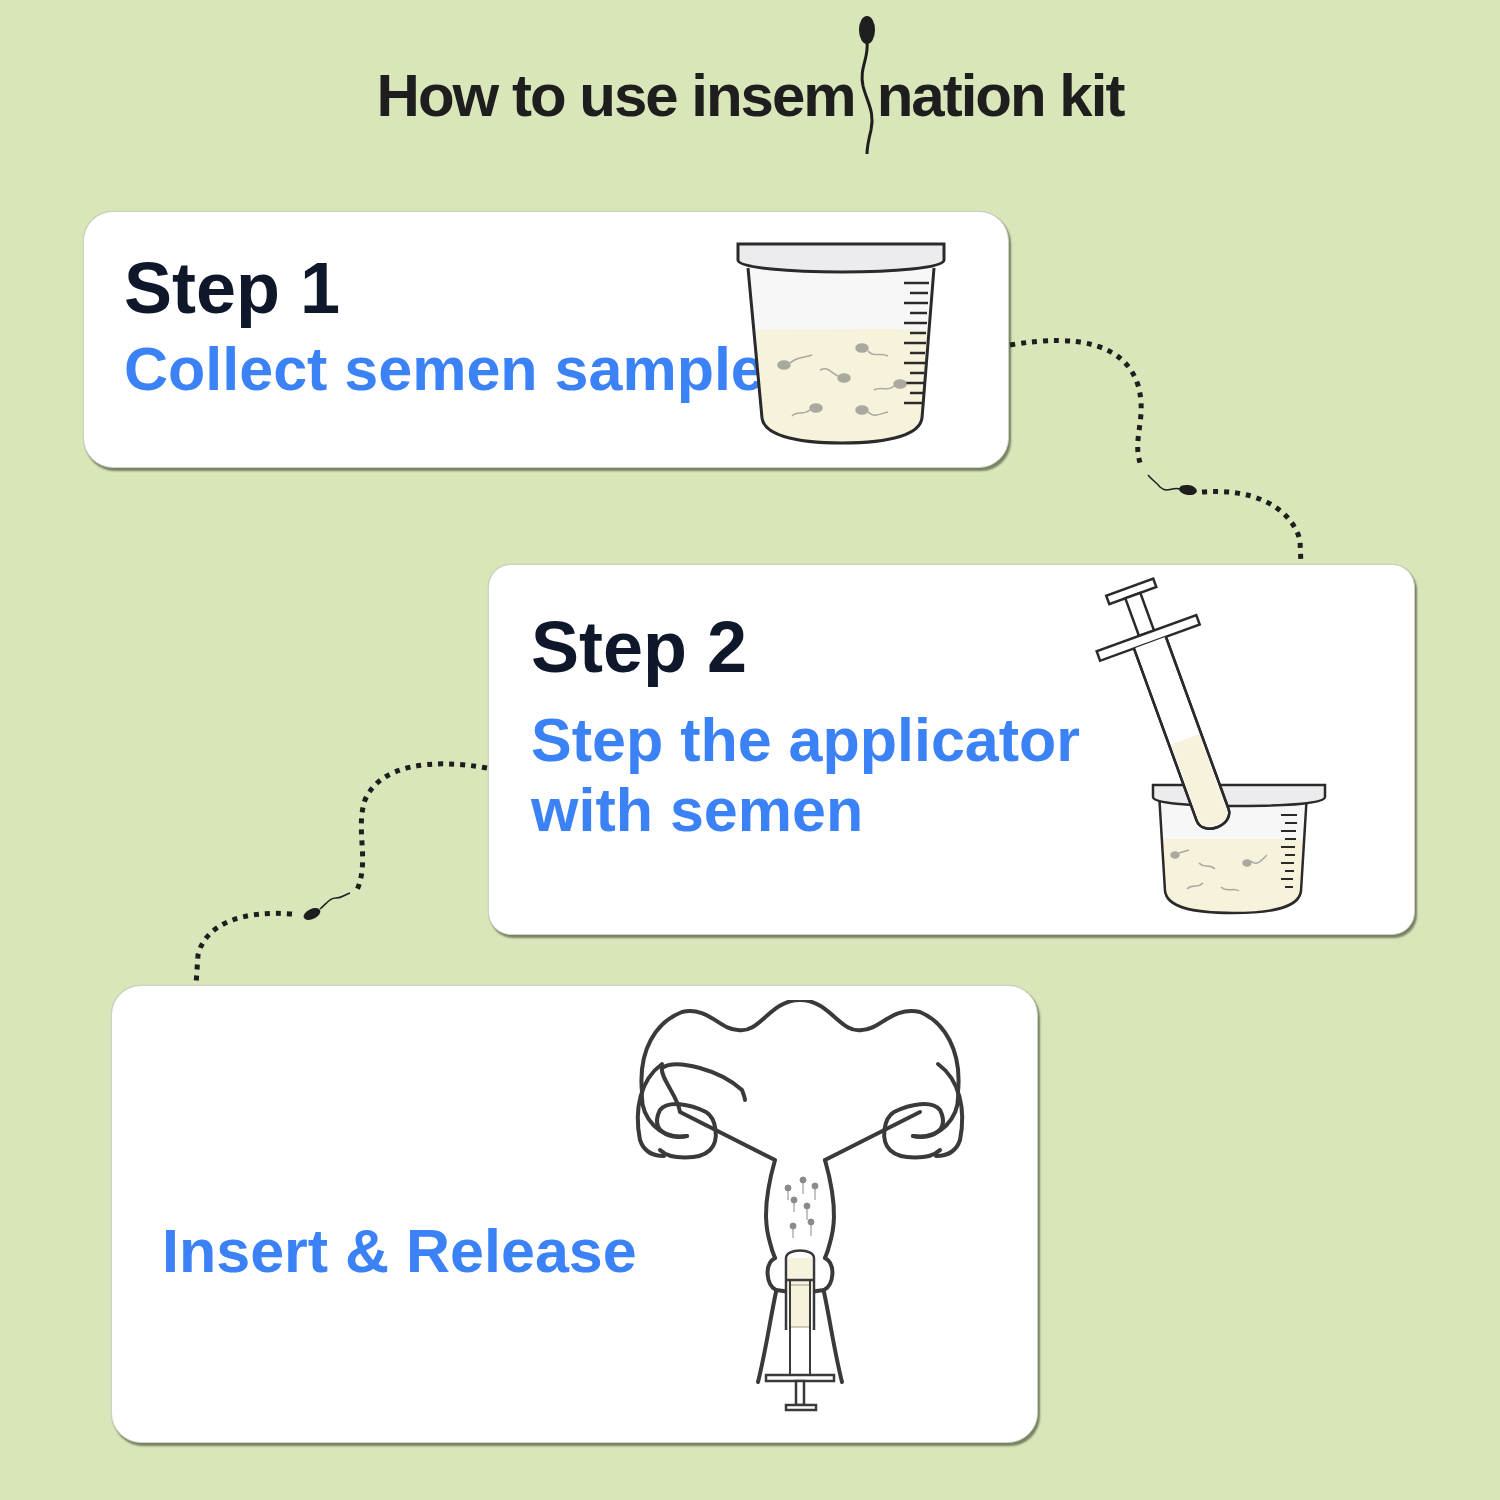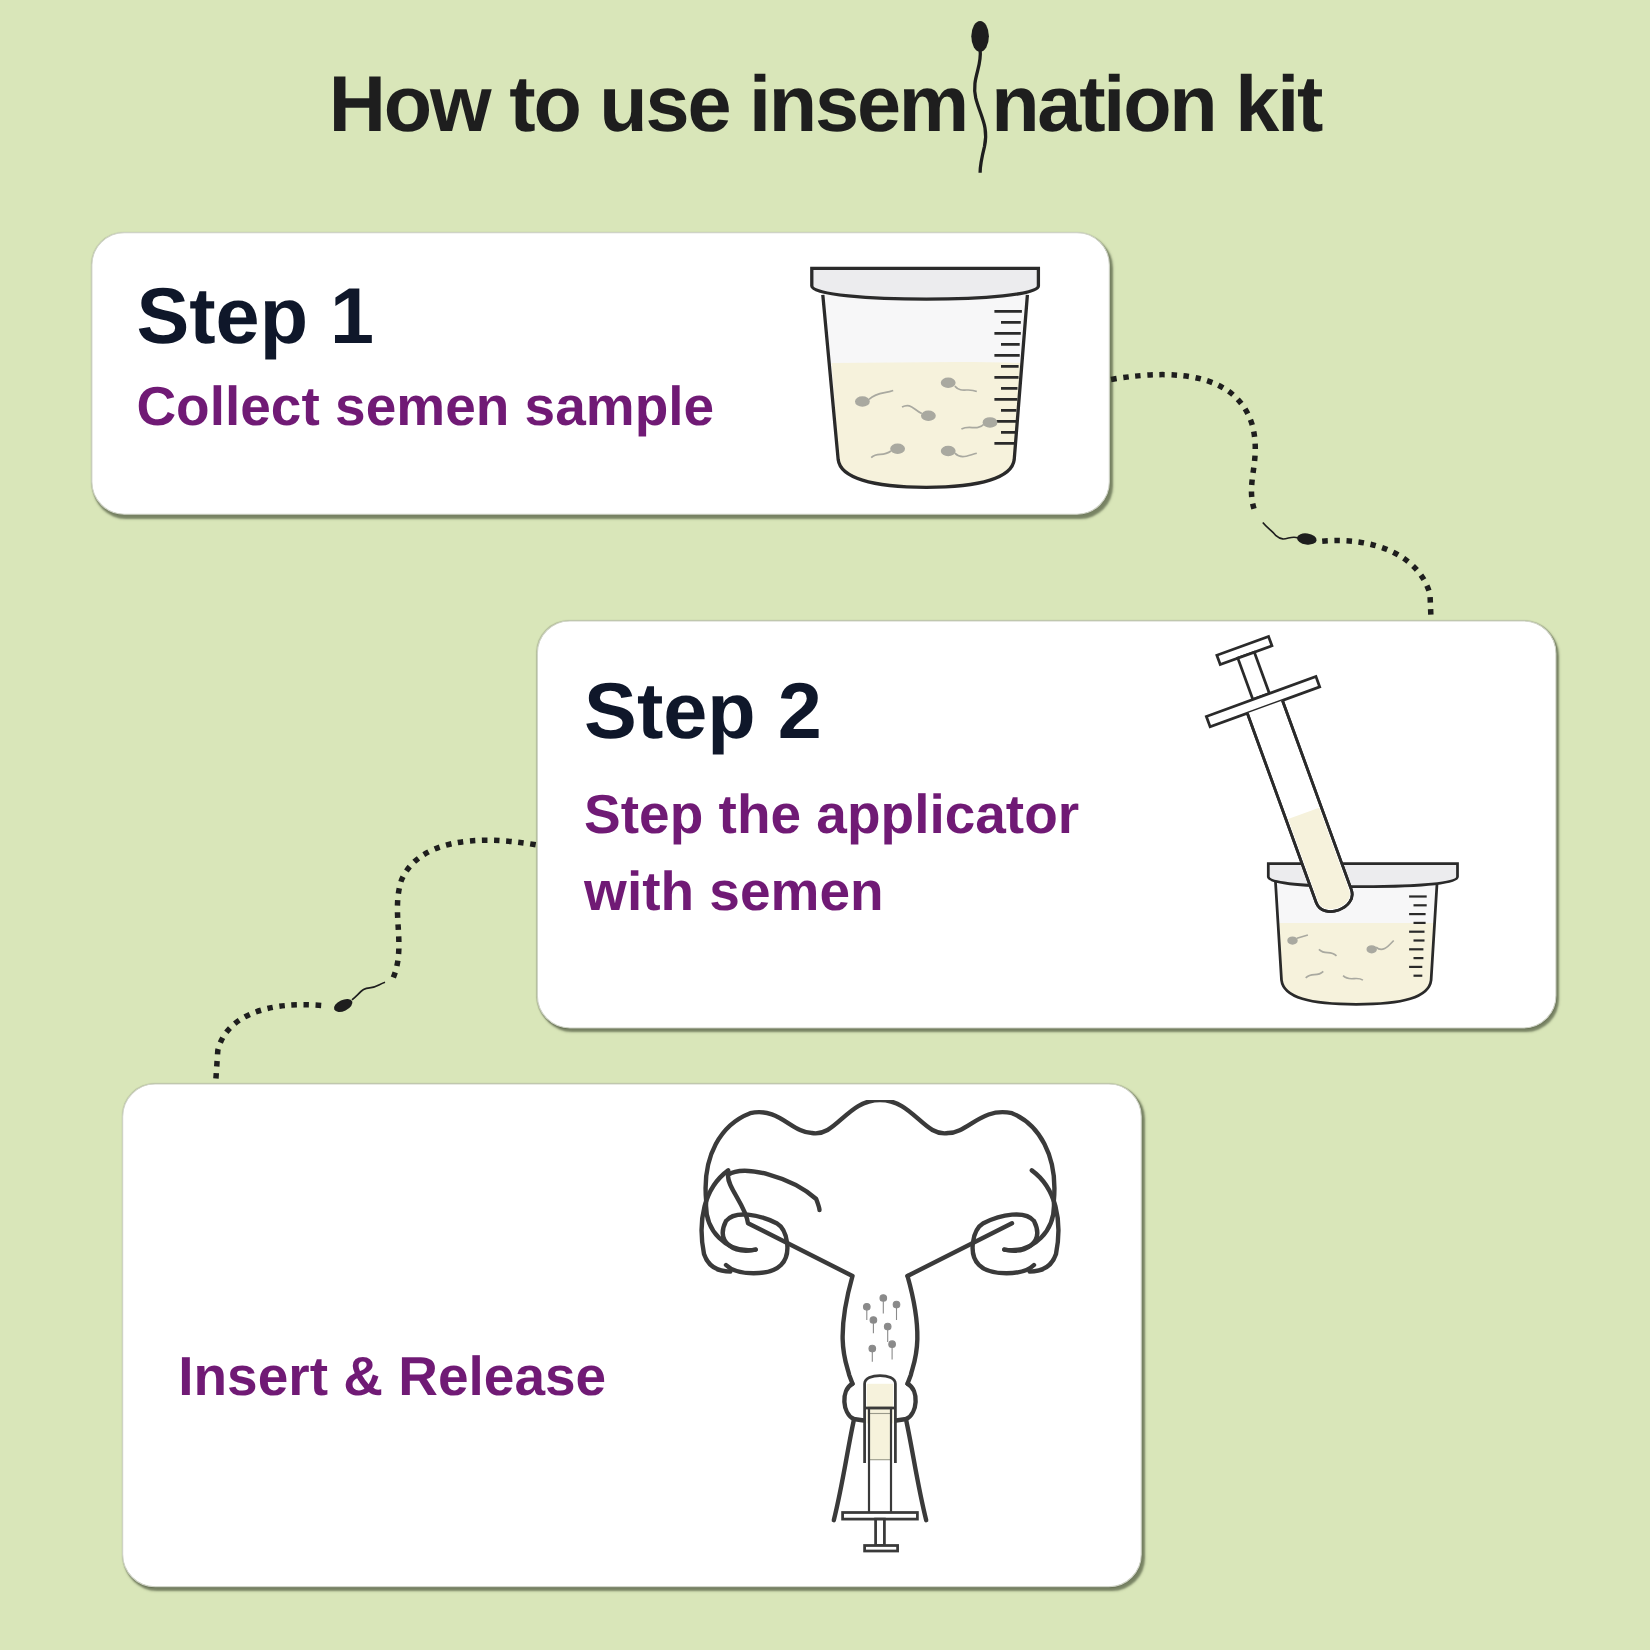--- a/index.html
+++ b/index.html
@@ -4,34 +4,34 @@
 <style>
   html, body { margin:0; padding:0; }
   body {
     width:1500px; height:1500px; position:relative; overflow:hidden;
     background:#d9e6b9;
     font-family:"Liberation Sans", "DejaVu Sans", sans-serif;
     color:#1e1e1e;
   }
   .title {
     position:absolute; left:0; top:40px; width:1500px; text-align:center;
-    font-weight:700; font-size:72px; letter-spacing:-2px; line-height:110px;
+    font-weight:700; font-size:60px; letter-spacing:-2px; line-height:110px;
     color:#1e1e1e; white-space:nowrap;
   }
   .title .sperm-i { display:inline-block; position:relative; width:22px; height:76px; vertical-align:baseline; }
   .title .sperm-i svg { position:absolute; left:-8px; top:-32px; }
   .card {
     position:absolute; background:#ffffff; border-radius:30px;
     border:1.5px solid #cfd3c6;
     box-shadow: 2px 3px 2px rgba(40,50,30,0.55), 0 0 1px rgba(0,0,0,0.2);
   }
   .card .step { position:absolute; font-weight:700; font-size:72px; line-height:80px; color:#0f172a; white-space:nowrap; }
-  .card .desc { position:absolute; font-weight:700; font-size:50px; line-height:70px; color:#701a75; white-space:nowrap; }
+  .card .desc { position:absolute; font-weight:700; font-size:61px; line-height:70px; color:#3b82f6; white-space:nowrap; }
   #card1 { left:83px; top:211px; width:924px; height:255px; }
-  #card2 { left:488px; top:564px; width:925px; height:369px; }
+  #card2 { left:488px; top:564px; width:925px; height:369px;border-radius:23px; }
   #card3 { left:111px; top:985px; width:925px; height:456px; }
   .illus { position:absolute; }
   .path { position:absolute; left:0; top:0; pointer-events:none; }
 </style>
 </head>
 <body>
 
 <div class="title">
   <span>How to use insem</span><span class="sperm-i"><svg width="40" height="150" viewBox="0 0 40 150">
       <ellipse cx="20" cy="22" rx="8" ry="14" fill="#1e1e1e"></ellipse>

